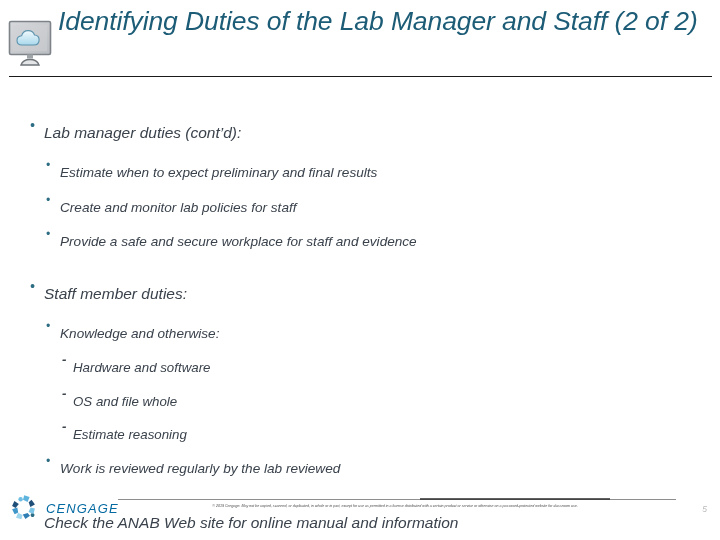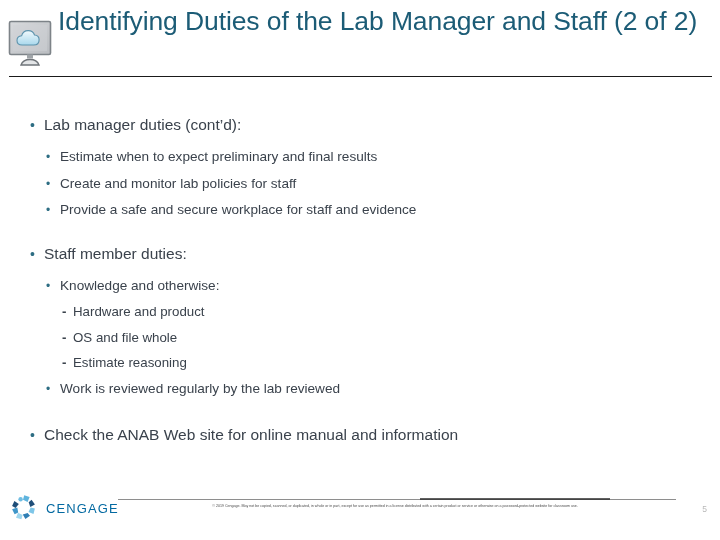--- a/index.html
+++ b/index.html
@@ -14,20 +14,21 @@
     overflow: hidden;
     position: relative;
   }
 
   #slide {
     position: absolute;
     inset: 0;
     width: 720px;
     height: 540px;
     background: #ffffff;
+    font-style: italic;
   }
 
   
   .title-area {
     position: absolute;
     left: 0;
     top: 0;
     width: 720px;
     height: 82px;
   }
@@ -74,20 +75,21 @@
   }
   .marker {
     flex: none;
     text-align: left;
     color: #2b6a80;
     line-height: inherit;
   }
   .btext {
     flex: 1 1 auto;
     white-space: pre;
+    margin-top: 8px;
   }
 
   
   .lvl1 {
     font-size: 15.5px;
     line-height: 26px;
     margin-left: 30px;
     color: #3a424c;
   }
   .lvl1 > .marker {
@@ -254,21 +256,21 @@
 
     <div class="gap-sm"></div>
 
     <div class="bullet-row lvl2">
       <span class="marker">•</span>
       <span class="btext">Knowledge and otherwise:</span>
     </div>
 
     <div class="bullet-row lvl3">
       <span class="marker">-</span>
-      <span class="btext">Hardware and product</span>
+      <span class="btext">Hardware and software</span>
     </div>
 
     <div class="bullet-row lvl3">
       <span class="marker">-</span>
       <span class="btext">OS and file whole</span>
     </div>
 
     <div class="bullet-row lvl3">
       <span class="marker">-</span>
       <span class="btext">Estimate reasoning</span>

